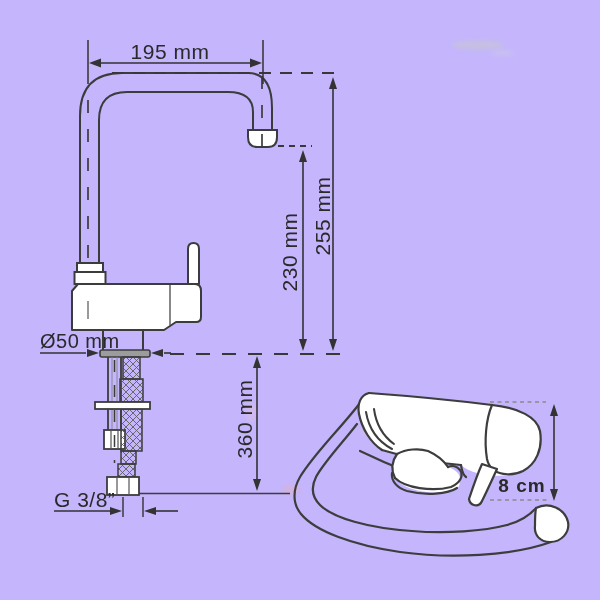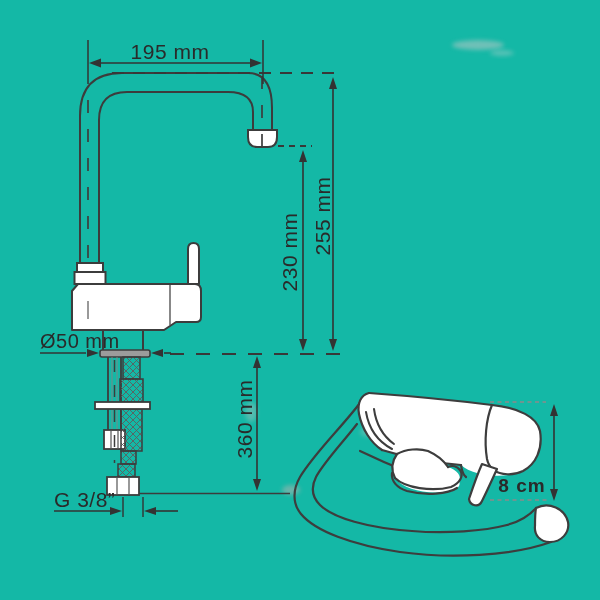--- a/index.html
+++ b/index.html
@@ -1,20 +1,20 @@
 <!DOCTYPE html>
 <html><head>
 <meta charset="utf-8">
 <style>
   html, body { margin: 0; padding: 0; background: #ffffff; }
   .canvas {
     position: relative;
     width: 600px;
     height: 600px;
-    background: #14b8a6;
+    background: #c4b5fd;
     overflow: hidden;
     font-family: "Liberation Sans", sans-serif;
   }
   svg text {
     font-family: "Liberation Sans", sans-serif;
     fill: #2a2a2a;
     letter-spacing: 0.5px;
   }
   .dim-label { font-size: 21px; }
   .dim-label-small { font-size: 20px; }

